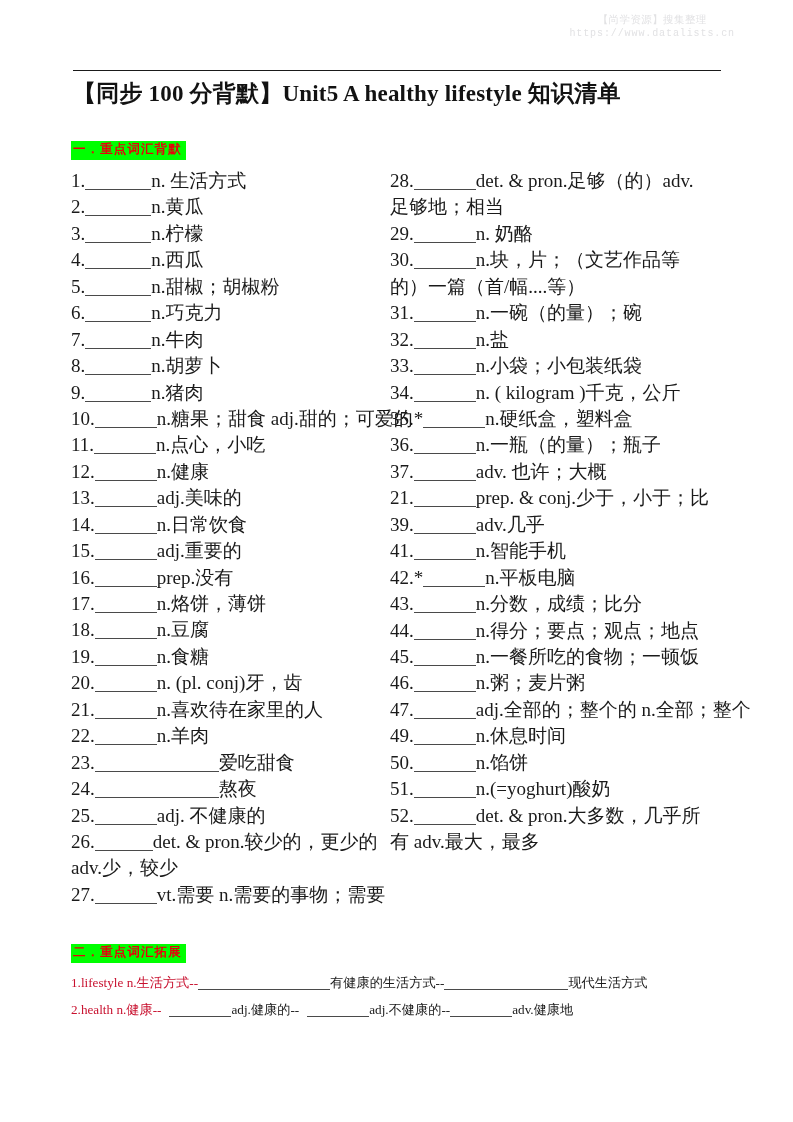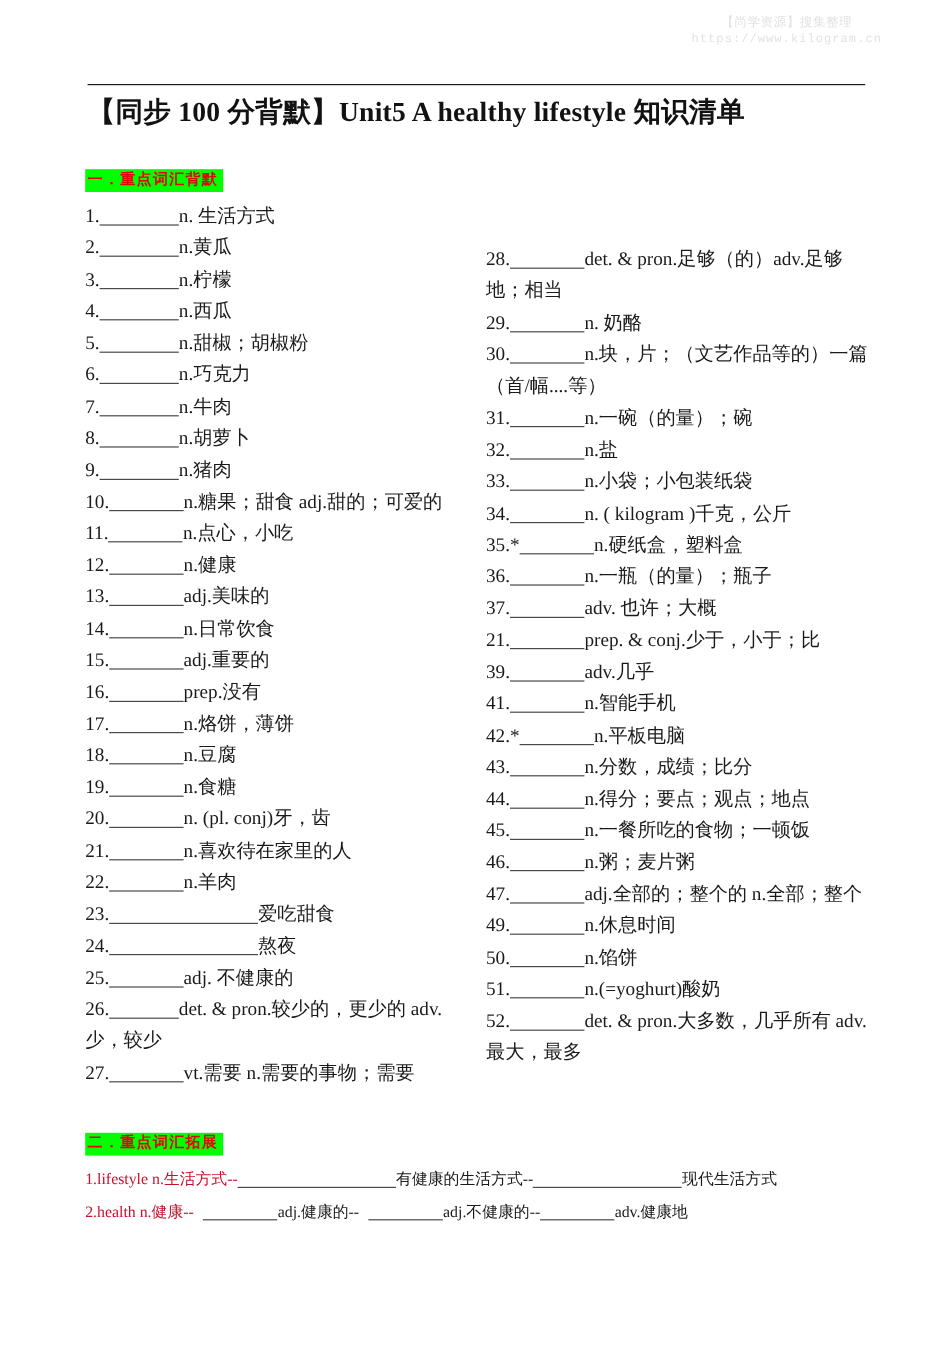--- a/index.html
+++ b/index.html
@@ -77,25 +77,25 @@
     line-height: 1.25;
     white-space: nowrap;
   }
   #sec-head-1 { left: 71px; top: 141px; }
   #sec-head-2 { left: 71px; top: 944px; }
 
   
   .vocab-col {
     position: absolute;
     top: 168px;
-    font-size: 16px;
+    font-size: 19px;
     line-height: 26.45px;
   }
   #vocab-col-left  { left: 71px;  width: 318px; }
-  #vocab-col-right { left: 405px; width: 320px; margin-top: 36px; }
+  #vocab-col-right { left: 390px; width: 320px; }
 
   .vocab-item {
     white-space: nowrap;
     height: 26.45px;
   }
   .vocab-item.wrapped { white-space: normal; height: auto; }
 
   .v-num { }
   .v-star { letter-spacing: 0; }
   .v-blank {
@@ -124,21 +124,21 @@
     height: 11px;
   }
 </style>
 </head>
 <body>
 
 <div class="page">
 
   <div class="watermark">
     <div class="wm-line1">【尚学资源】搜集整理</div>
-    <div class="wm-line2">https://www.kilogram.cn</div>
+    <div class="wm-line2">https://www.datalists.cn</div>
   </div>
 
   <div class="title-rule"></div>
   <div class="doc-title">【同步 100 分背默】Unit5 A healthy lifestyle  知识清单</div>
 
   <div class="sec-head" id="sec-head-1">一．重点词汇背默</div>
 
   <div class="vocab-col" id="vocab-col-left">
       <div class="vocab-item"><span class="v-num">1.</span><span class="v-blank" style="width: 66px;"></span><span class="v-def">n. 生活方式</span></div>
       <div class="vocab-item"><span class="v-num">2.</span><span class="v-blank" style="width: 66px;"></span><span class="v-def">n.黄瓜</span></div>

